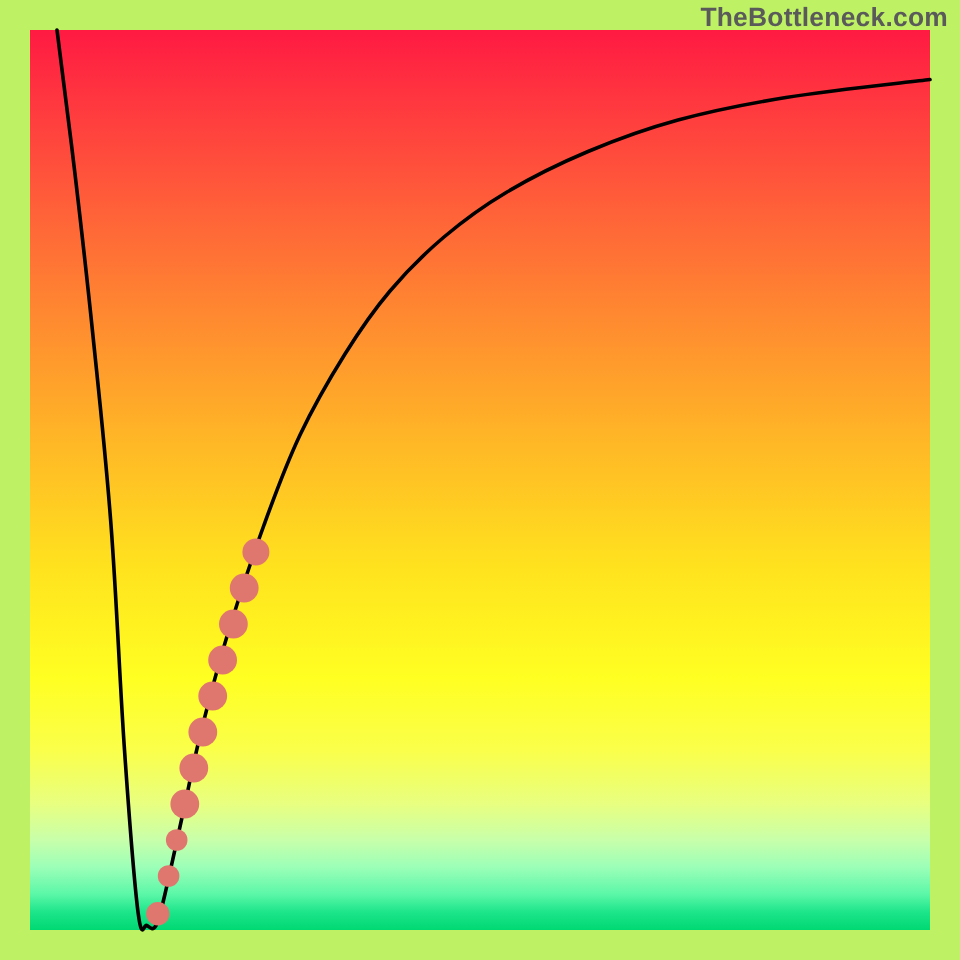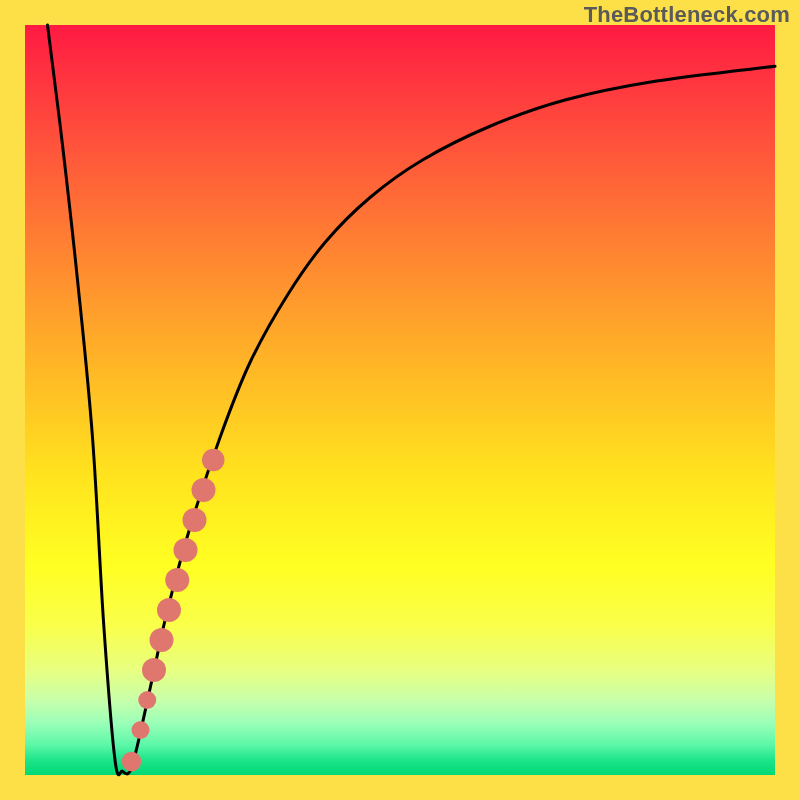--- a/index.html
+++ b/index.html
@@ -9,21 +9,21 @@
     height: 800px;
     background: #000;
     overflow: hidden;
   }
   .frame {
     position: absolute;
     left: 0;
     top: 0;
     width: 800px;
     height: 800px;
-    background: #fde047;
+    background: #bef264;
   }
   .plot-area {
     position: absolute;
     left: 25px;
     top: 25px;
     width: 750px;
     height: 750px;
     background: linear-gradient(to bottom,
       #ff1a42 0%,
       #ff3040 6%,

